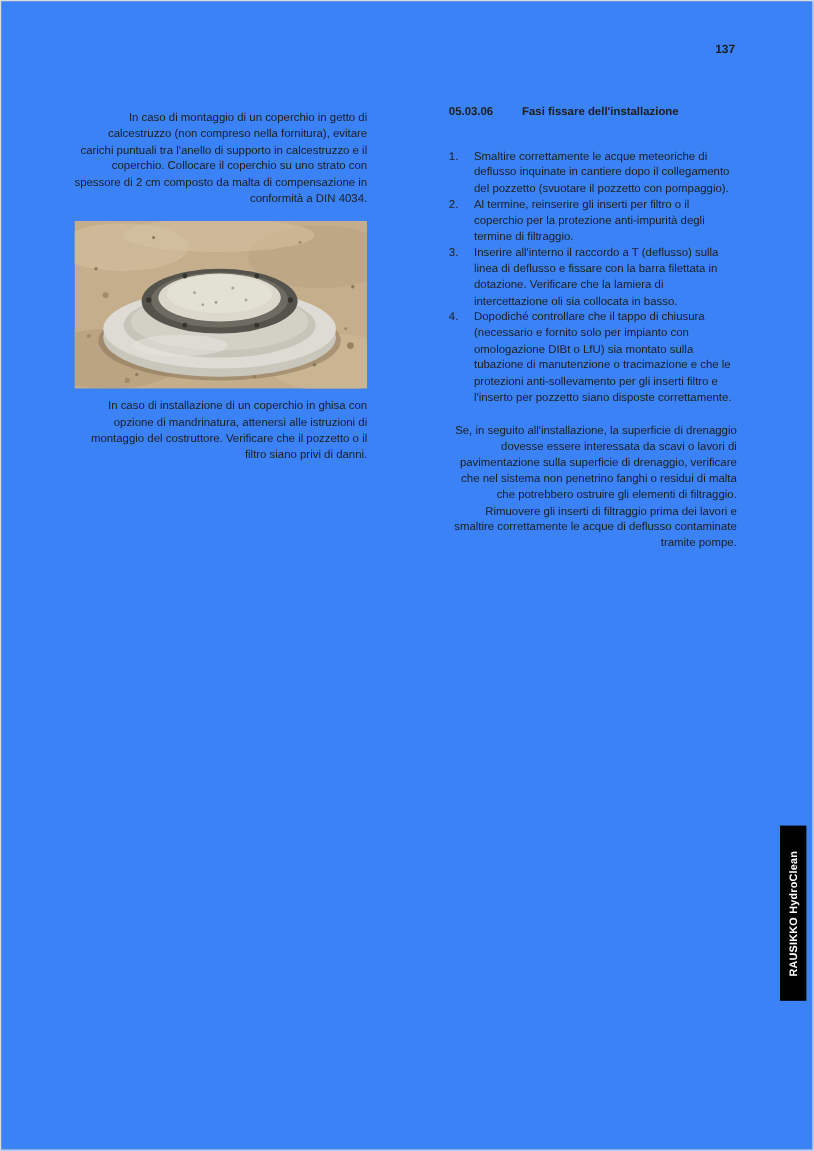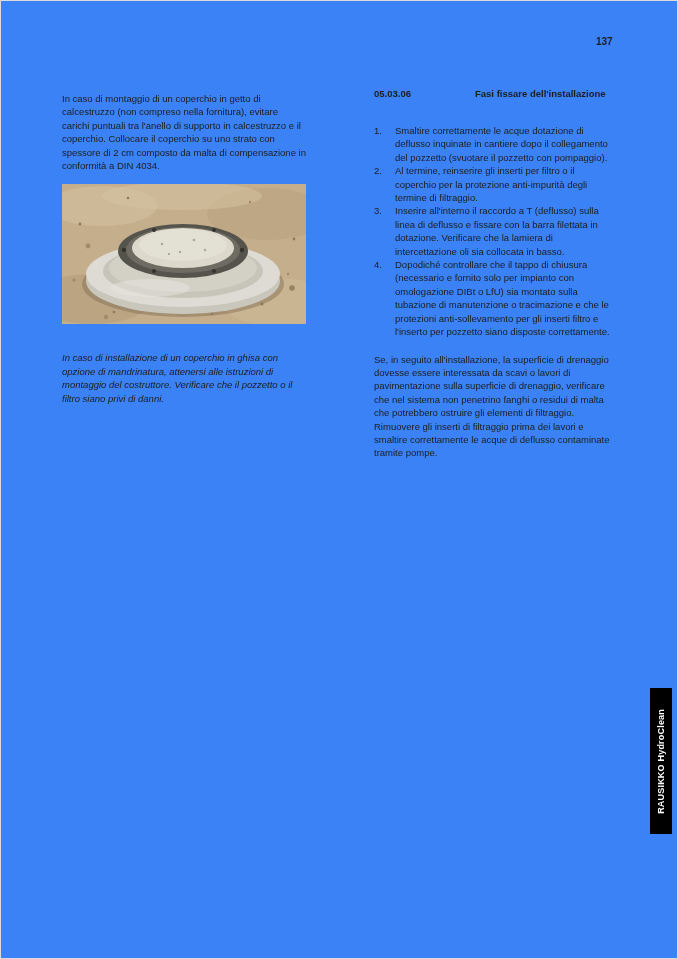--- a/index.html
+++ b/index.html
@@ -34,35 +34,35 @@
   .col-right {
     position: absolute;
     left: 374px;
     top: 87px;
     width: 240px;
   }
   .body-text {
     font-size: 9.5px;
     line-height: 13.4px;
     color: #1d1d1b;
+    text-align: right;
   }
   .photo-frame {
     margin-top: 12px;
     width: 244px;
     height: 140px;
     overflow: hidden;
   }
   .photo-frame svg { display: block; }
-  .para-2 { margin-top: 27px; font-style: italic; }
+  .para-2 { margin-top: 8px; }
   .section-heading {
     display: flex;
     font-size: 9.5px;
     font-weight: bold;
     line-height: 13px;
-    gap: 40px;
   }
   .section-heading .sec-num { width: 61px; flex: 0 0 61px; }
   .num-list { margin-top: 24px; }
   .num-list-item {
     display: flex;
     font-size: 9.5px;
     line-height: 13.4px;
   }
   .num-list-item .li-num { width: 21px; flex: 0 0 21px; }
   .num-list-item .li-text { flex: 1; }
@@ -158,21 +158,21 @@
 
   <div class="col-right">
     <div class="section-heading">
       <span class="sec-num">05.03.06</span>
       <span class="sec-title">Fasi fissare dell'installazione</span>
     </div>
 
     <div class="num-list">
       <div class="num-list-item">
         <span class="li-num">1.</span>
-        <span class="li-text">Smaltire correttamente le acque dotazione di deflusso inquinate in cantiere dopo il collegamento del pozzetto (svuotare il pozzetto con pompaggio).</span>
+        <span class="li-text">Smaltire correttamente le acque meteoriche di deflusso inquinate in cantiere dopo il collegamento del pozzetto (svuotare il pozzetto con pompaggio).</span>
       </div>
       <div class="num-list-item">
         <span class="li-num">2.</span>
         <span class="li-text">Al termine, reinserire gli inserti per filtro o il coperchio per la protezione anti-impurità degli termine di filtraggio.</span>
       </div>
       <div class="num-list-item">
         <span class="li-num">3.</span>
         <span class="li-text">Inserire all'interno il raccordo a T (deflusso) sulla linea di deflusso e fissare con la barra filettata in dotazione. Verificare che la lamiera di intercettazione oli sia collocata in basso.</span>
       </div>
       <div class="num-list-item">

